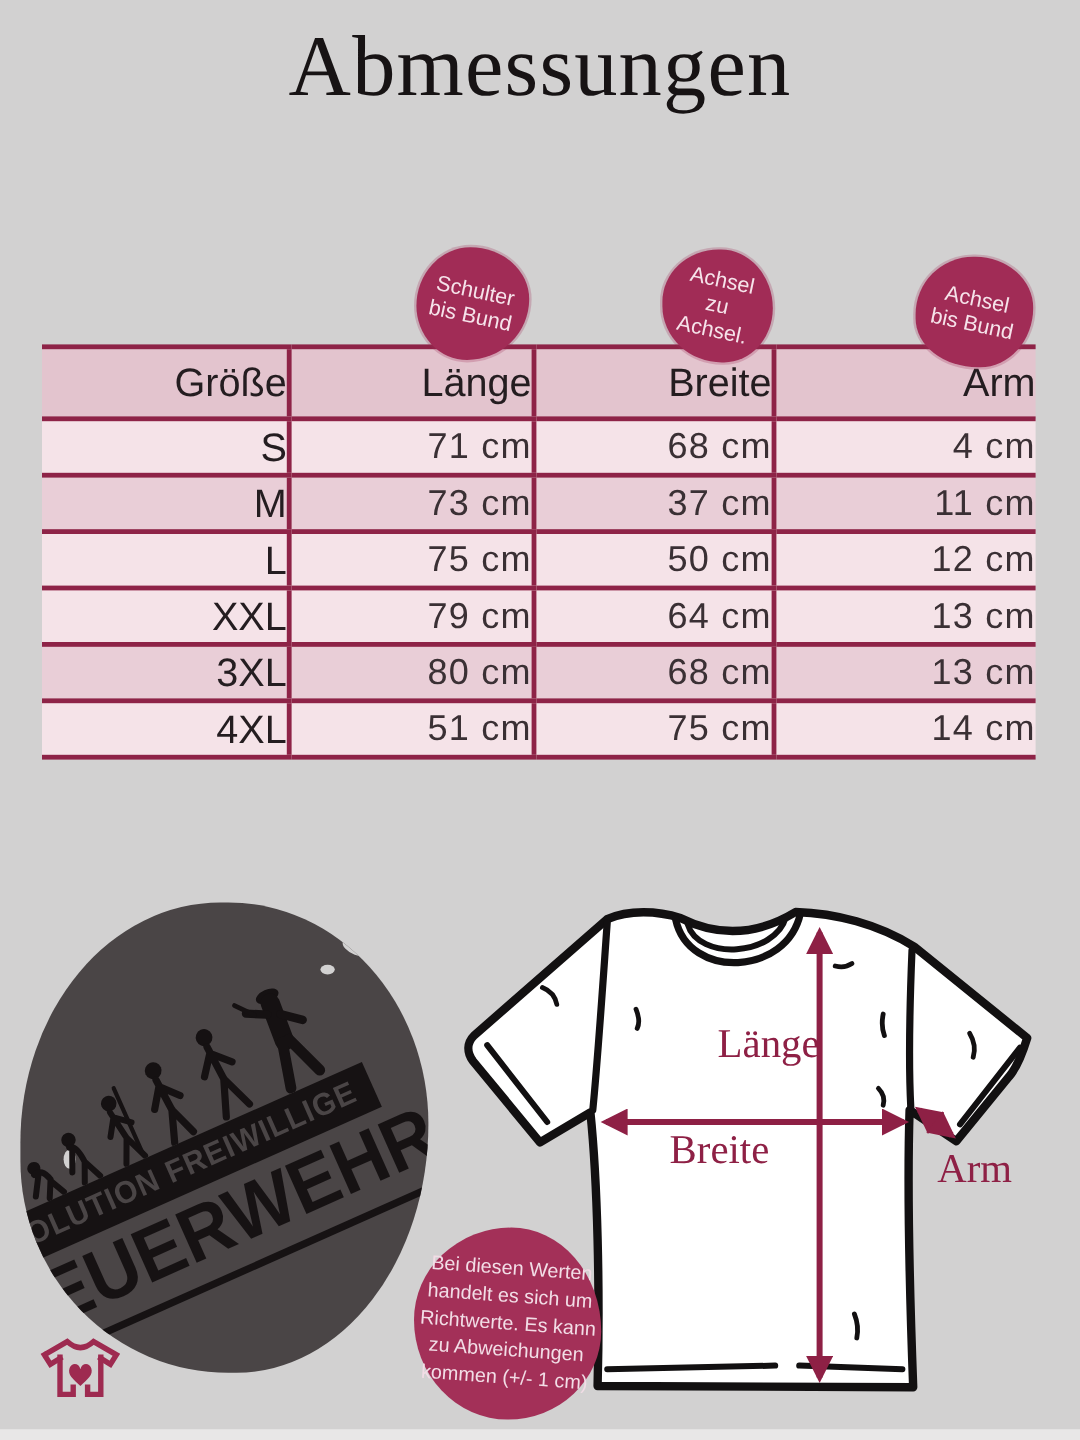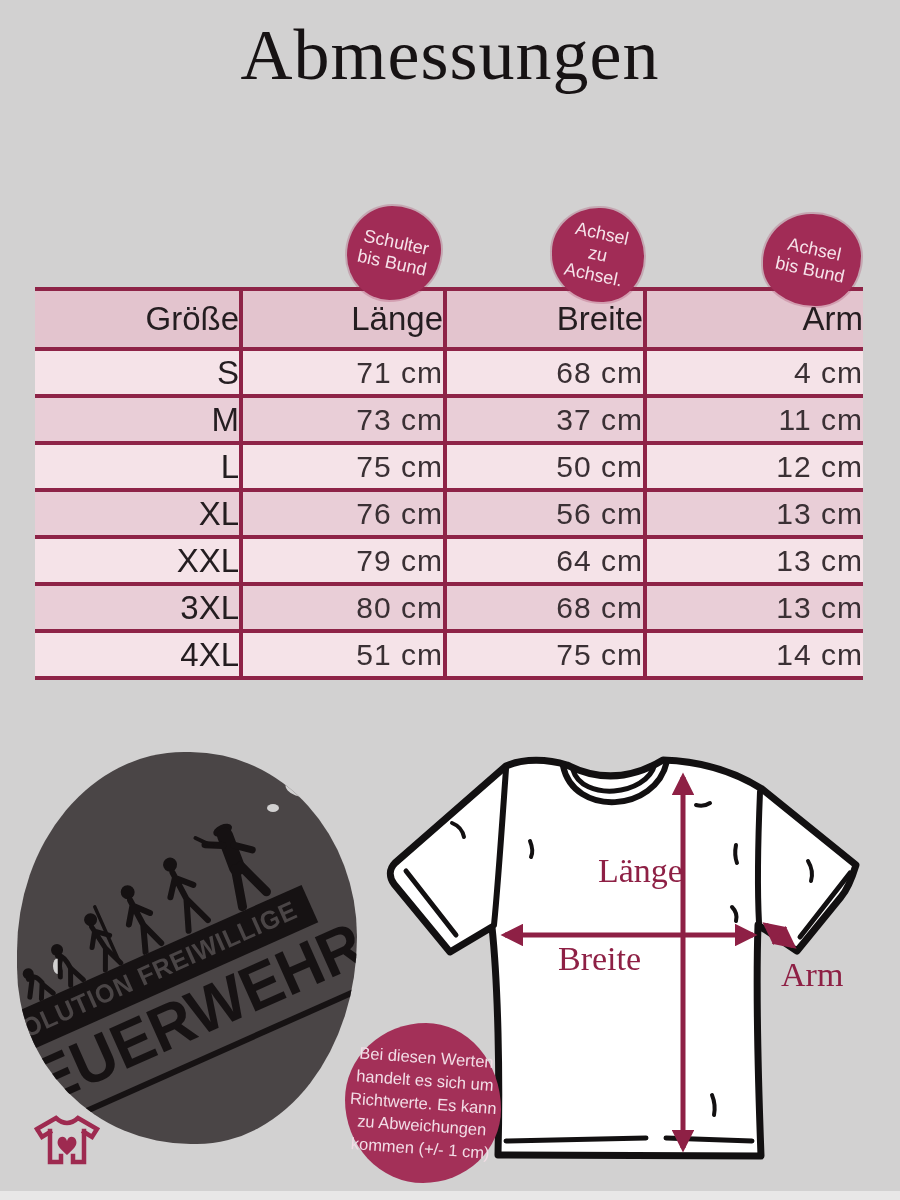--- a/index.html
+++ b/index.html
@@ -153,26 +153,20 @@
           <td class="size-col">M</td>
           <td>73 cm</td>
           <td>37 cm</td>
           <td>11 cm</td>
         </tr>
         <tr class="row-light">
           <td class="size-col">L</td>
           <td>75 cm</td>
           <td>50 cm</td>
           <td>12 cm</td>
-        </tr>
-        <tr class="row-dark">
-          <td class="size-col">XL</td>
-          <td>76 cm</td>
-          <td>56 cm</td>
-          <td>13 cm</td>
         </tr>
         <tr class="row-light">
           <td class="size-col">XXL</td>
           <td>79 cm</td>
           <td>64 cm</td>
           <td>13 cm</td>
         </tr>
         <tr class="row-dark">
           <td class="size-col">3XL</td>
           <td>80 cm</td>

